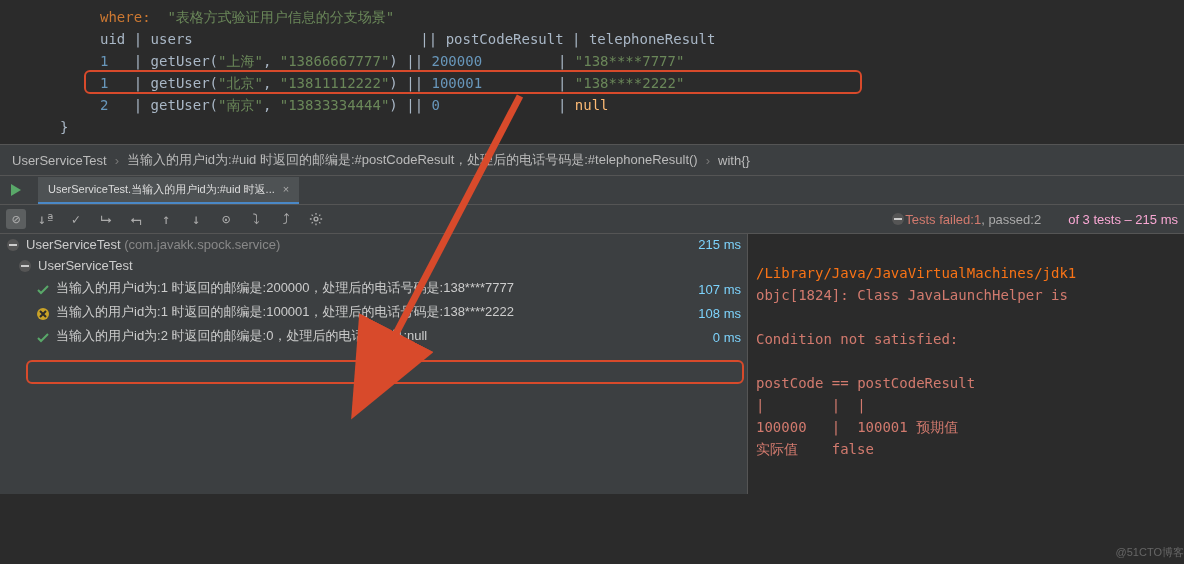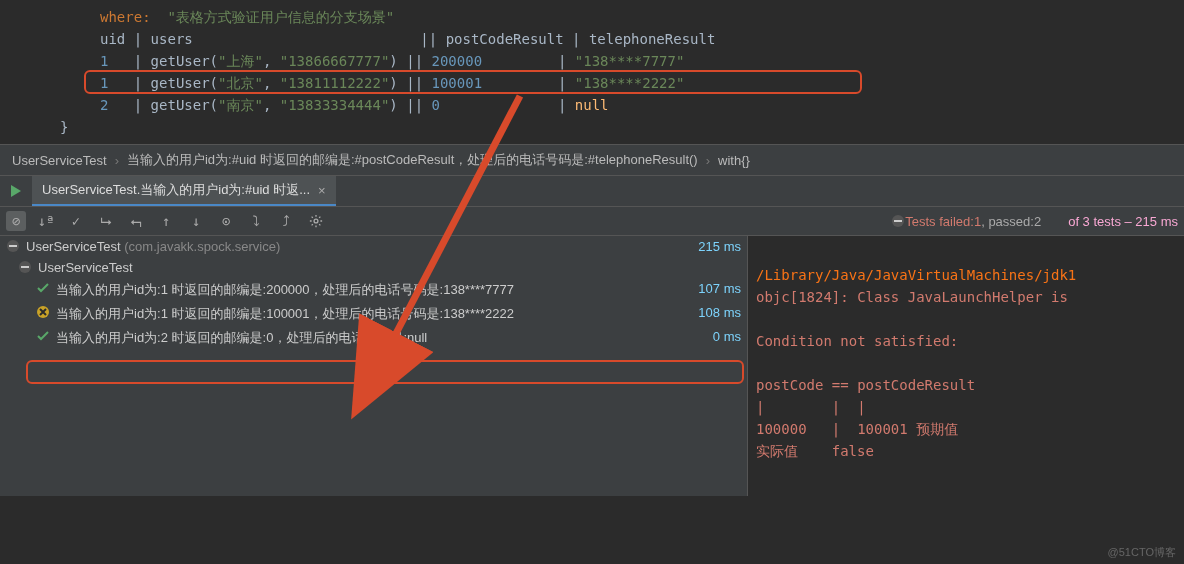--- a/index.html
+++ b/index.html
@@ -41,21 +41,22 @@
   color: #bbb;
   font-family: sans-serif;
 }
 .breadcrumb .sep { color: #777; }
 .tabbar {
   display: flex;
   align-items: center;
   background: #3c3f41;
   border-bottom: 1px solid #555;
   font-family: sans-serif;
-  font-size: 13px;
+  font-size: 11px;
+  gap: 6px;
 }
 .tabbar .run-icon {
   width: 16px; height: 16px;
   margin: 6px 8px;
 }
 .tabbar .tab {
   display: flex;
   align-items: center;
   gap: 8px;
   padding: 5px 10px;
@@ -99,21 +100,21 @@
 .tree {
   width: 748px;
   background: #3c3f41;
   font-family: sans-serif;
   font-size: 13px;
   color: #ccc;
   border-right: 1px solid #555;
 }
 .tree .node {
   display: flex;
-  align-items: flex-start;
+  align-items: flex-end;
   padding: 3px 6px;
   position: relative;
 }
 .tree .node .icon { width: 14px; height: 14px; margin-right: 6px; flex-shrink: 0; }
 .tree .node .label { flex: 1; white-space: nowrap; overflow: hidden; }
 .tree .node .time { color: #7dd3fc; margin-left: auto; padding-left: 10px; }
 .tree .node.d1 { padding-left: 18px; }
 .tree .node.d2 { padding-left: 36px; }
 .tree .pkg { color: #888; }
 .console {
@@ -125,21 +126,21 @@
   line-height: 22px;
   color: #999;
   white-space: pre;
   overflow: hidden;
 }
 .console .path { color: #f97316; }
 .console .err { color: #d27a6e; }
 .watermark {
   position: absolute;
   bottom: 4px;
-  right: 8px;
+  right: 0;
   font-size: 11px;
   color: #666;
   font-family: sans-serif;
 }
 .arrow-svg {
   position: absolute;
   top: 0; left: 0;
   pointer-events: none;
 }
 </style>

